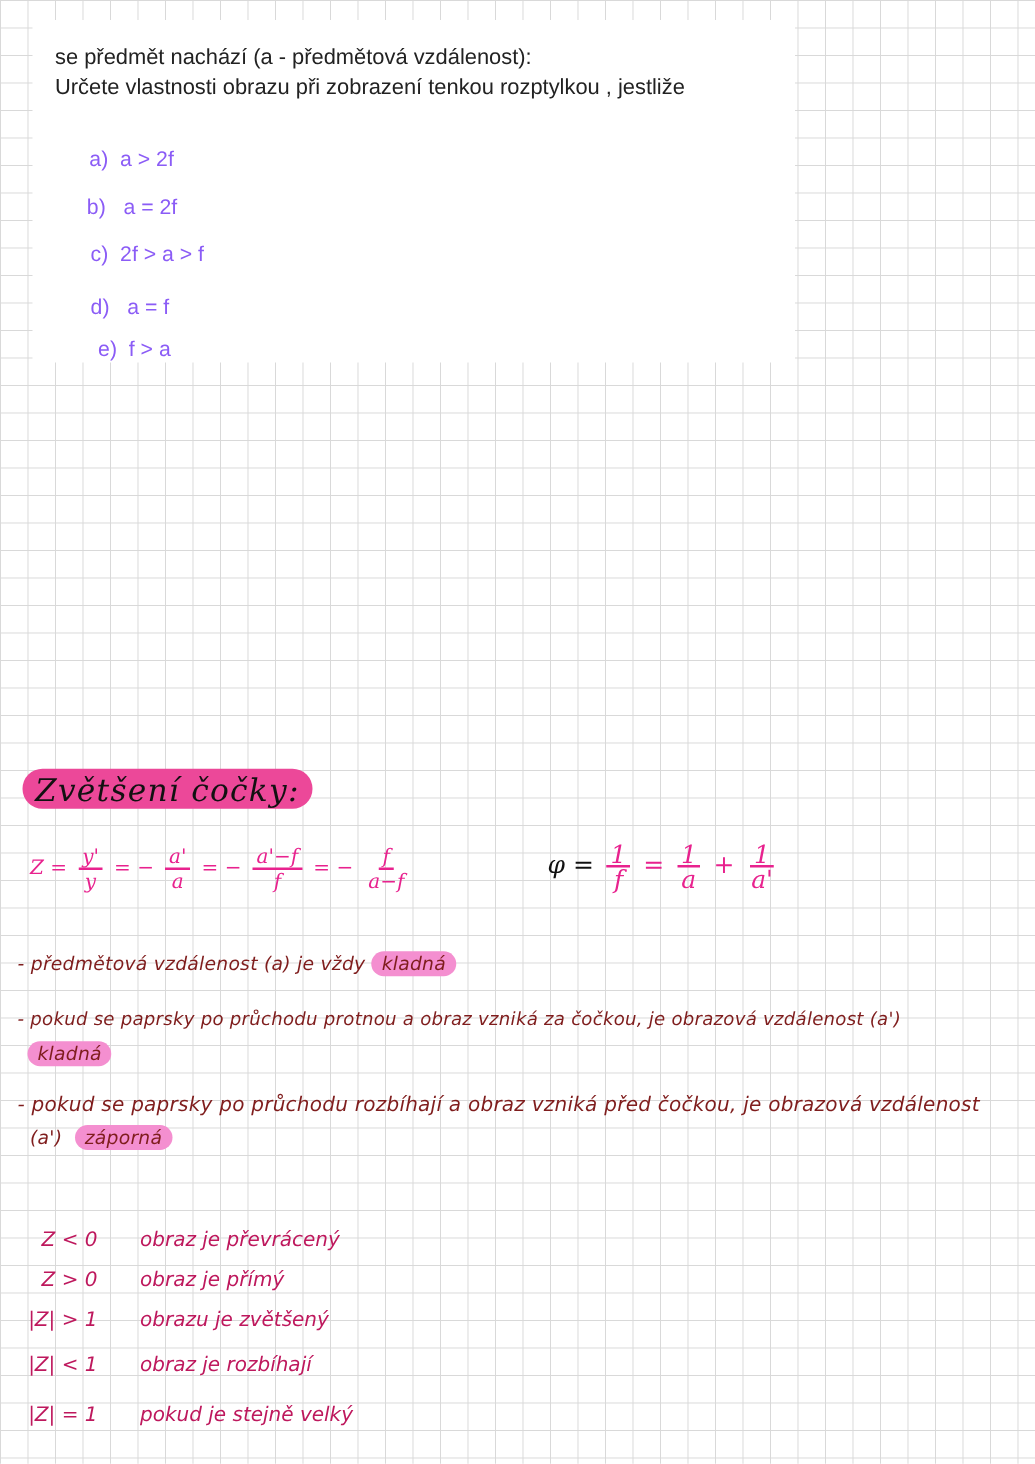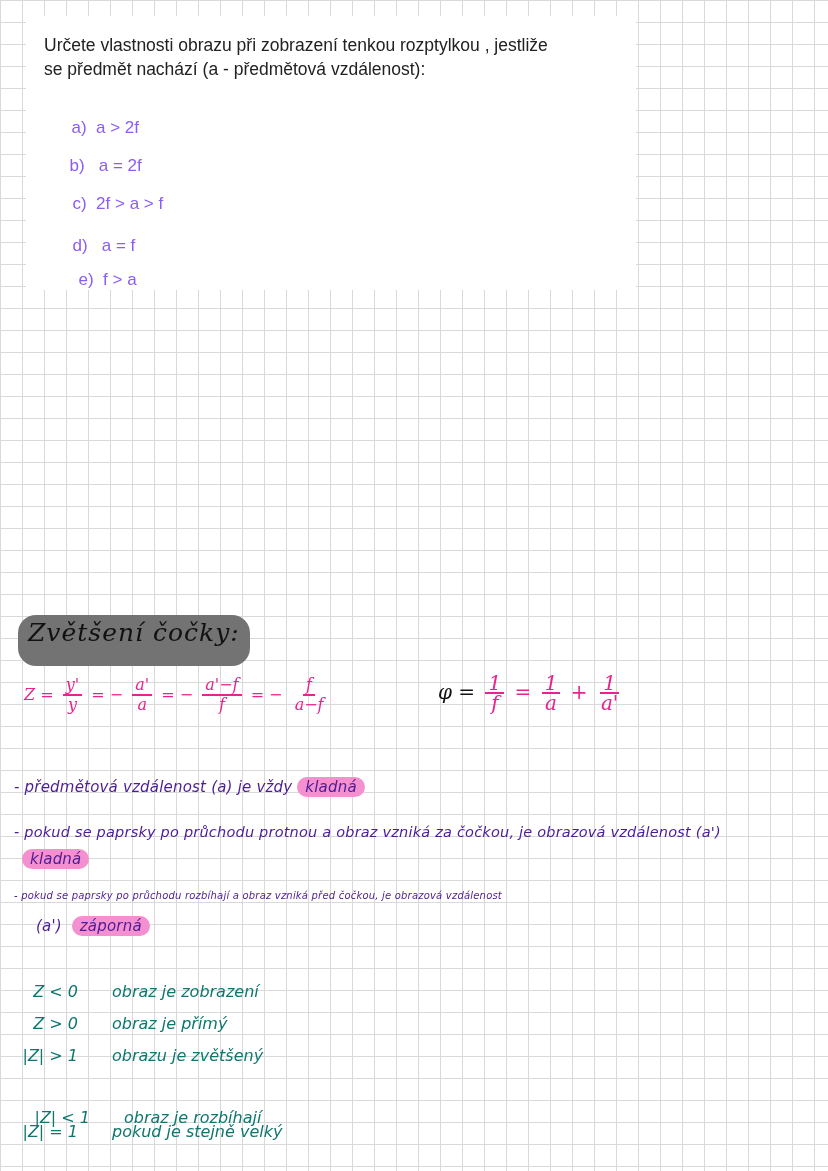--- a/index.html
+++ b/index.html
@@ -21,44 +21,44 @@
   .q-text {
     left: 44px; top: 33px; width: 580px;
     font-size: 17.5px; line-height: 24px; color: #222;
   }
   .opt { font-size: 17px; color: #8b5cf6; white-space: pre; }
   .pink { color: #e8228e; }
   .hl {
     background: #f48fd0; border-radius: 14px; padding: 1px 8px;
   }
   .title-hl {
-    left: 18px; top: 615px; height: 51px; padding: 0 10px;
-    background: #737373; border-radius: 18px;
+    left: 18px; top: 615px; height: 32px; padding: 0 10px;
+    background: #ec4899; border-radius: 18px;
     font-size: 25px; line-height: 36px; letter-spacing: 1px;
     font-family: "DejaVu Serif", serif; font-style: italic; color: #111;
   }
   .frac { display: inline-flex; flex-direction: column; align-items: center; vertical-align: middle; margin: 0 4px; }
   .frac .num { border-bottom: 2px solid currentColor; padding: 0 3px; line-height: 18px; }
   .frac .den { line-height: 18px; padding: 0 3px; }
   .formula { font-size: 16px; font-style: italic; font-family: "DejaVu Serif", serif; white-space: nowrap; }
   .line-text {
-    font-size: 15px; font-style: italic; font-family: "DejaVu Sans", sans-serif; color: #4c1d95;
-    white-space: nowrap; letter-spacing: 0.2px; margin-top: 16px;
+    font-size: 15px; font-style: italic; font-family: "DejaVu Sans", sans-serif; color: #7f1d1d;
+    white-space: nowrap; letter-spacing: 0.2px;
   }
-  .table-row { font-size: 16px; font-style: italic; font-family: "DejaVu Sans", sans-serif; color: #0f766e; white-space: nowrap; }
+  .table-row { font-size: 16px; font-style: italic; font-family: "DejaVu Sans", sans-serif; color: #be185d; white-space: nowrap; }
   .cond { position: absolute; width: 90px; text-align: right; }
   .desc { position: absolute; left: 112px; }
 </style>
 </head>
 <body>
 
 <div class="abs question-panel"></div>
 <div class="abs q-text">
+  <div>se předmět nachází (a - předmětová vzdálenost):</div>
   <div>Určete vlastnosti obrazu při zobrazení tenkou rozptylkou  , jestliže</div>
-  <div>se předmět nachází (a - předmětová vzdálenost):</div>
 </div>
 
 <div class="abs opt" style="left:62px; top:98px;">
   <span>a)</span>&nbsp;&nbsp;<span>a &gt; 2f</span>
 </div>
 <div class="abs opt" style="left:60px; top:136px;">
   <span>b)</span>&nbsp;&nbsp;&nbsp;<span>a = 2f</span>
 </div>
 <div class="abs opt" style="left:63px; top:174px;">
   <span>c)</span>&nbsp;&nbsp;<span>2f &gt; a &gt; f</span>
@@ -120,40 +120,40 @@
   <span class="hl">kladná</span>
 </div>
 
 <div class="abs line-text" style="left:14px; top:808px; font-size:14.5px;text-align:center;">
   <span>- pokud se paprsky po průchodu protnou a obraz vzniká za čočkou, je obrazová vzdálenost (a')</span>
 </div>
 <div class="abs line-text" style="left:22px; top:834px;">
   <span class="hl">kladná</span>
 </div>
 
-<div class="abs line-text" style="left:14px; top:874px; font-size:10px;">
+<div class="abs line-text" style="left:14px; top:874px; font-size:16px;">
   <span>- pokud se paprsky po průchodu rozbíhají a obraz vzniká před čočkou, je obrazová vzdálenost</span>
 </div>
-<div class="abs line-text" style="left:36px; top:901px;">
+<div class="abs line-text" style="left:24px; top:901px;">
   <span>(a')</span>&nbsp;
   <span class="hl">záporná</span>
 </div>
 
 <div class="abs table-row" style="left:0; top:982px; width:400px; height:24px;">
   <span class="cond" style="left:-12px;">Z &lt; 0</span>
-  <span class="desc">obraz je zobrazení</span>
+  <span class="desc">obraz je převrácený</span>
 </div>
 <div class="abs table-row" style="left:0; top:1014px; width:400px; height:24px;">
   <span class="cond" style="left:-12px;">Z &gt; 0</span>
   <span class="desc">obraz je přímý</span>
 </div>
 <div class="abs table-row" style="left:0; top:1046px; width:400px; height:24px;">
   <span class="cond" style="left:-12px;">|Z| &gt; 1</span>
   <span class="desc">obrazu je zvětšený</span>
 </div>
-<div class="abs table-row" style="left:12px; top:1082px; width:400px; height:24px;margin-top:26px;">
+<div class="abs table-row" style="left:0; top:1082px; width:400px; height:24px;">
   <span class="cond" style="left:-12px;">|Z| &lt; 1</span>
   <span class="desc">obraz je rozbíhají</span>
 </div>
 <div class="abs table-row" style="left:0; top:1122px; width:400px; height:24px;">
   <span class="cond" style="left:-12px;">|Z| = 1</span>
   <span class="desc">pokud je stejně velký</span>
 </div>
 
 </body></html>

